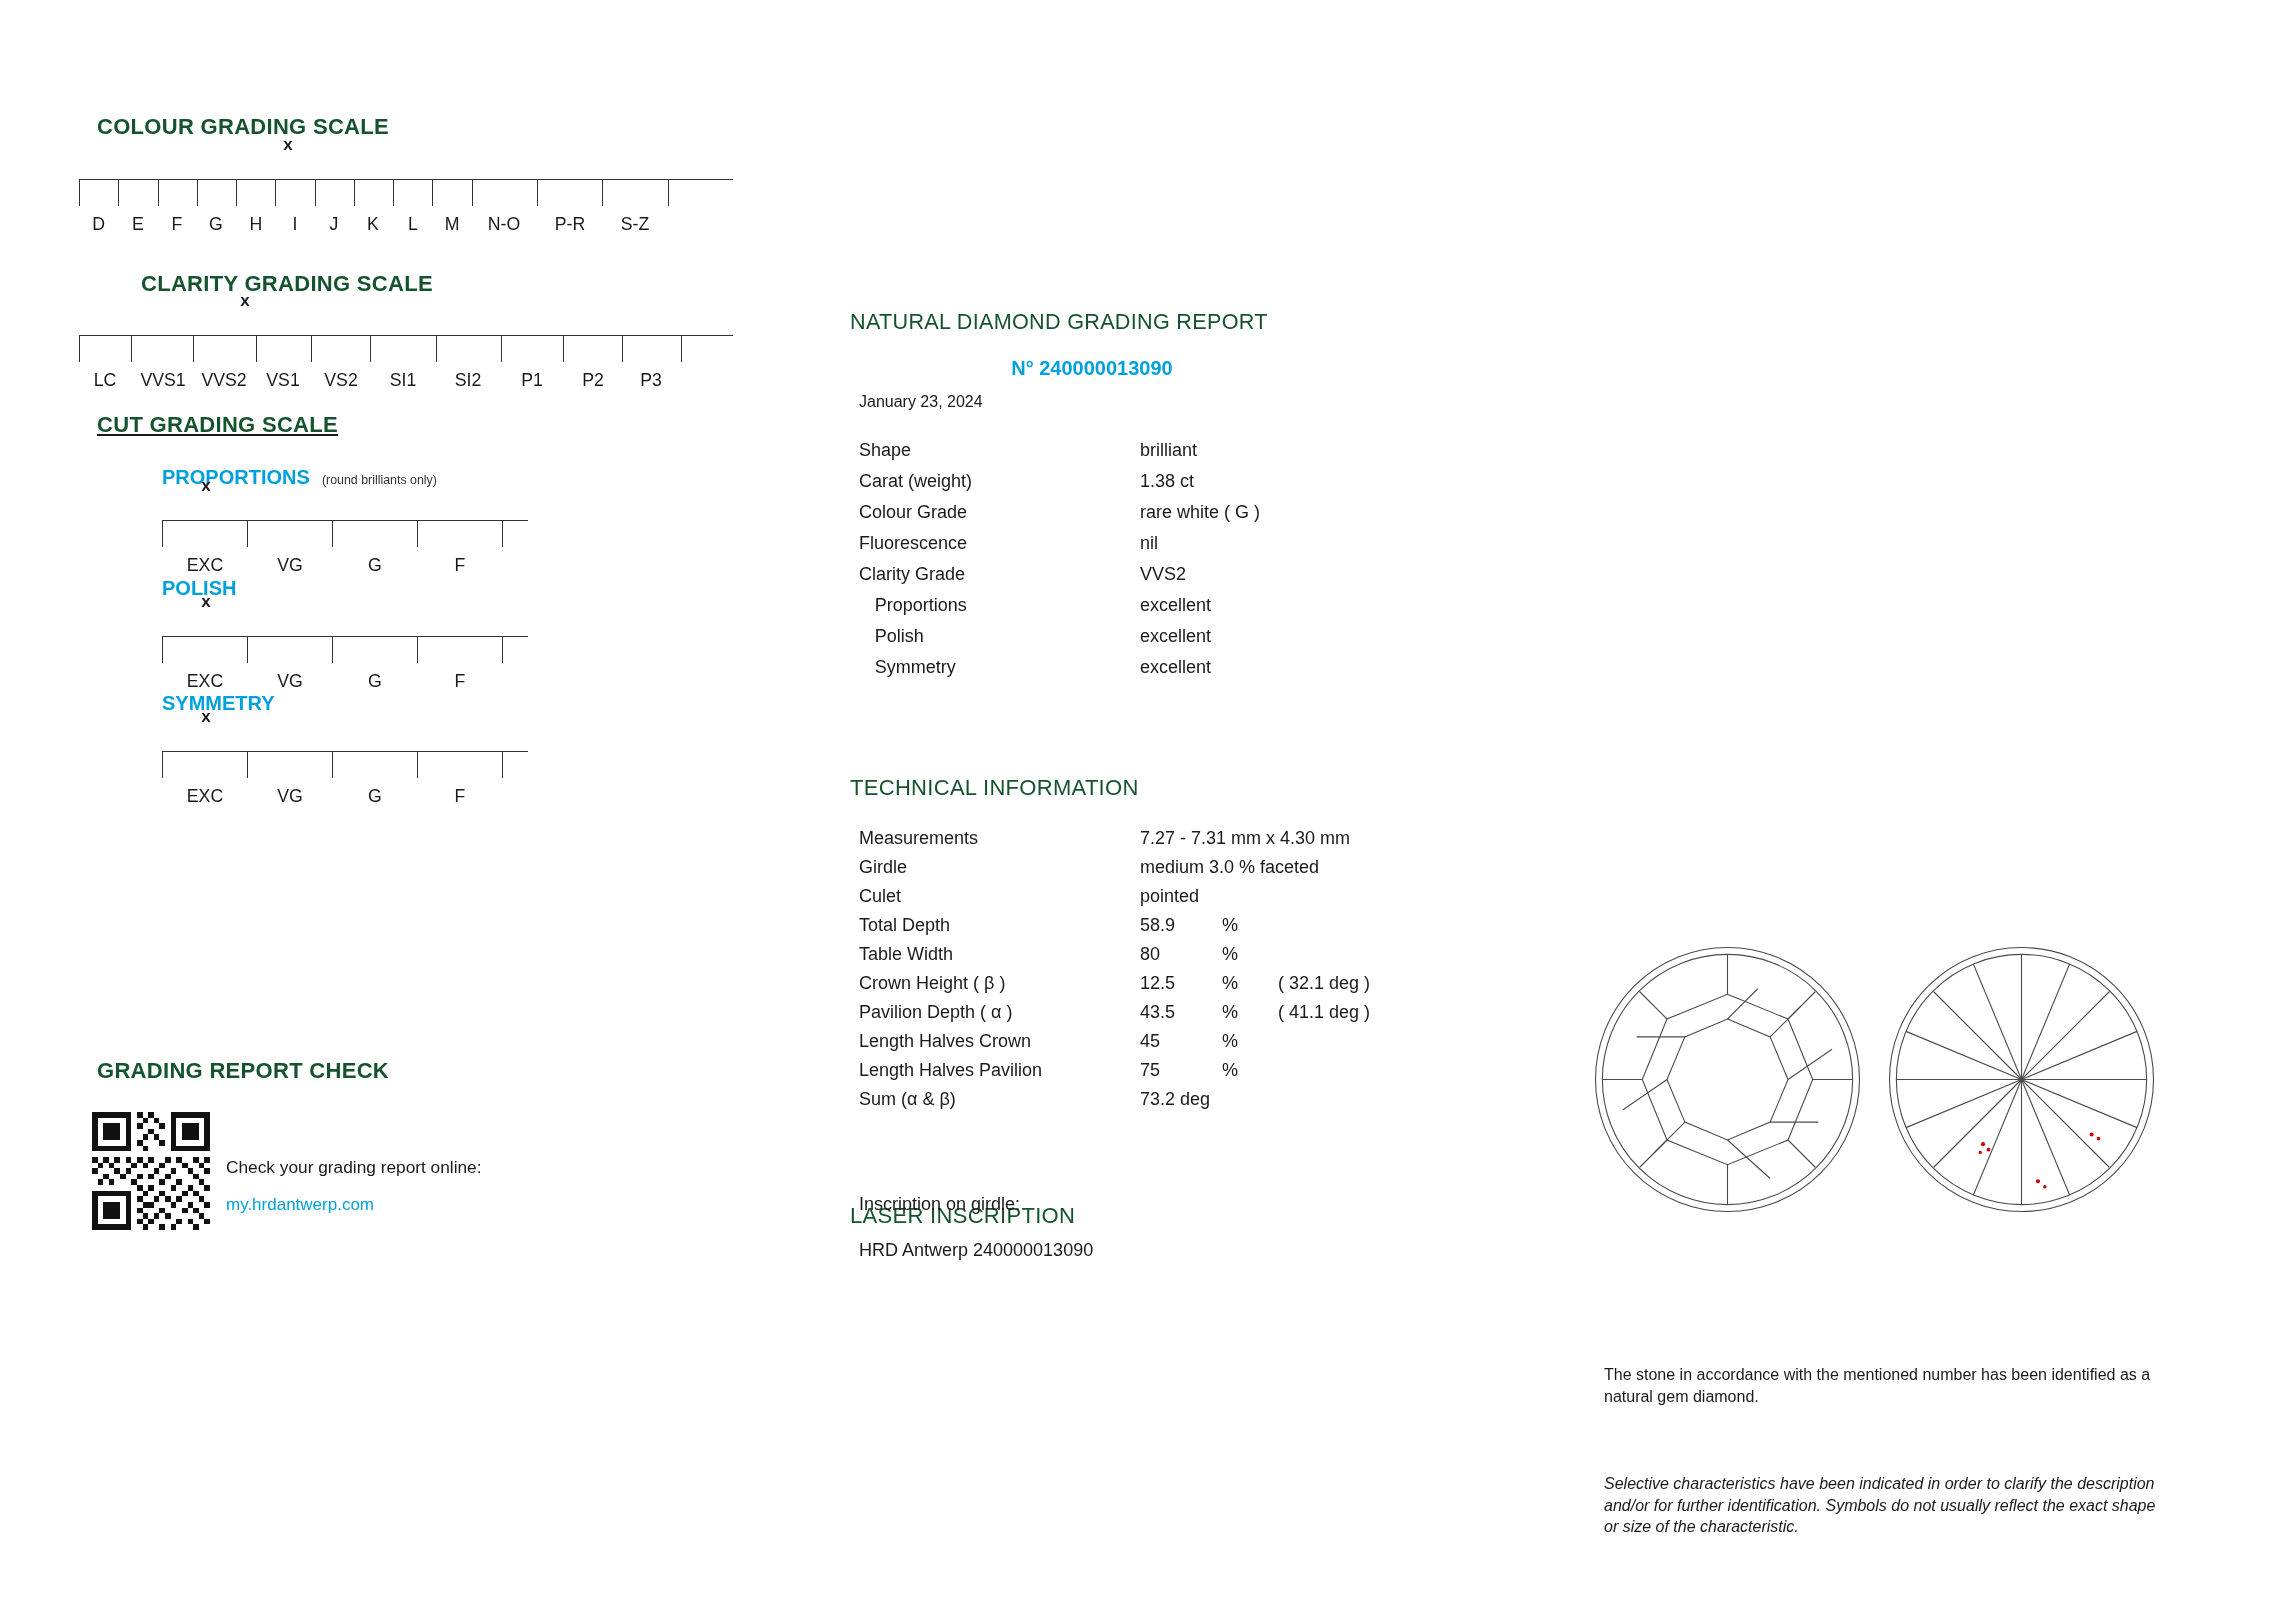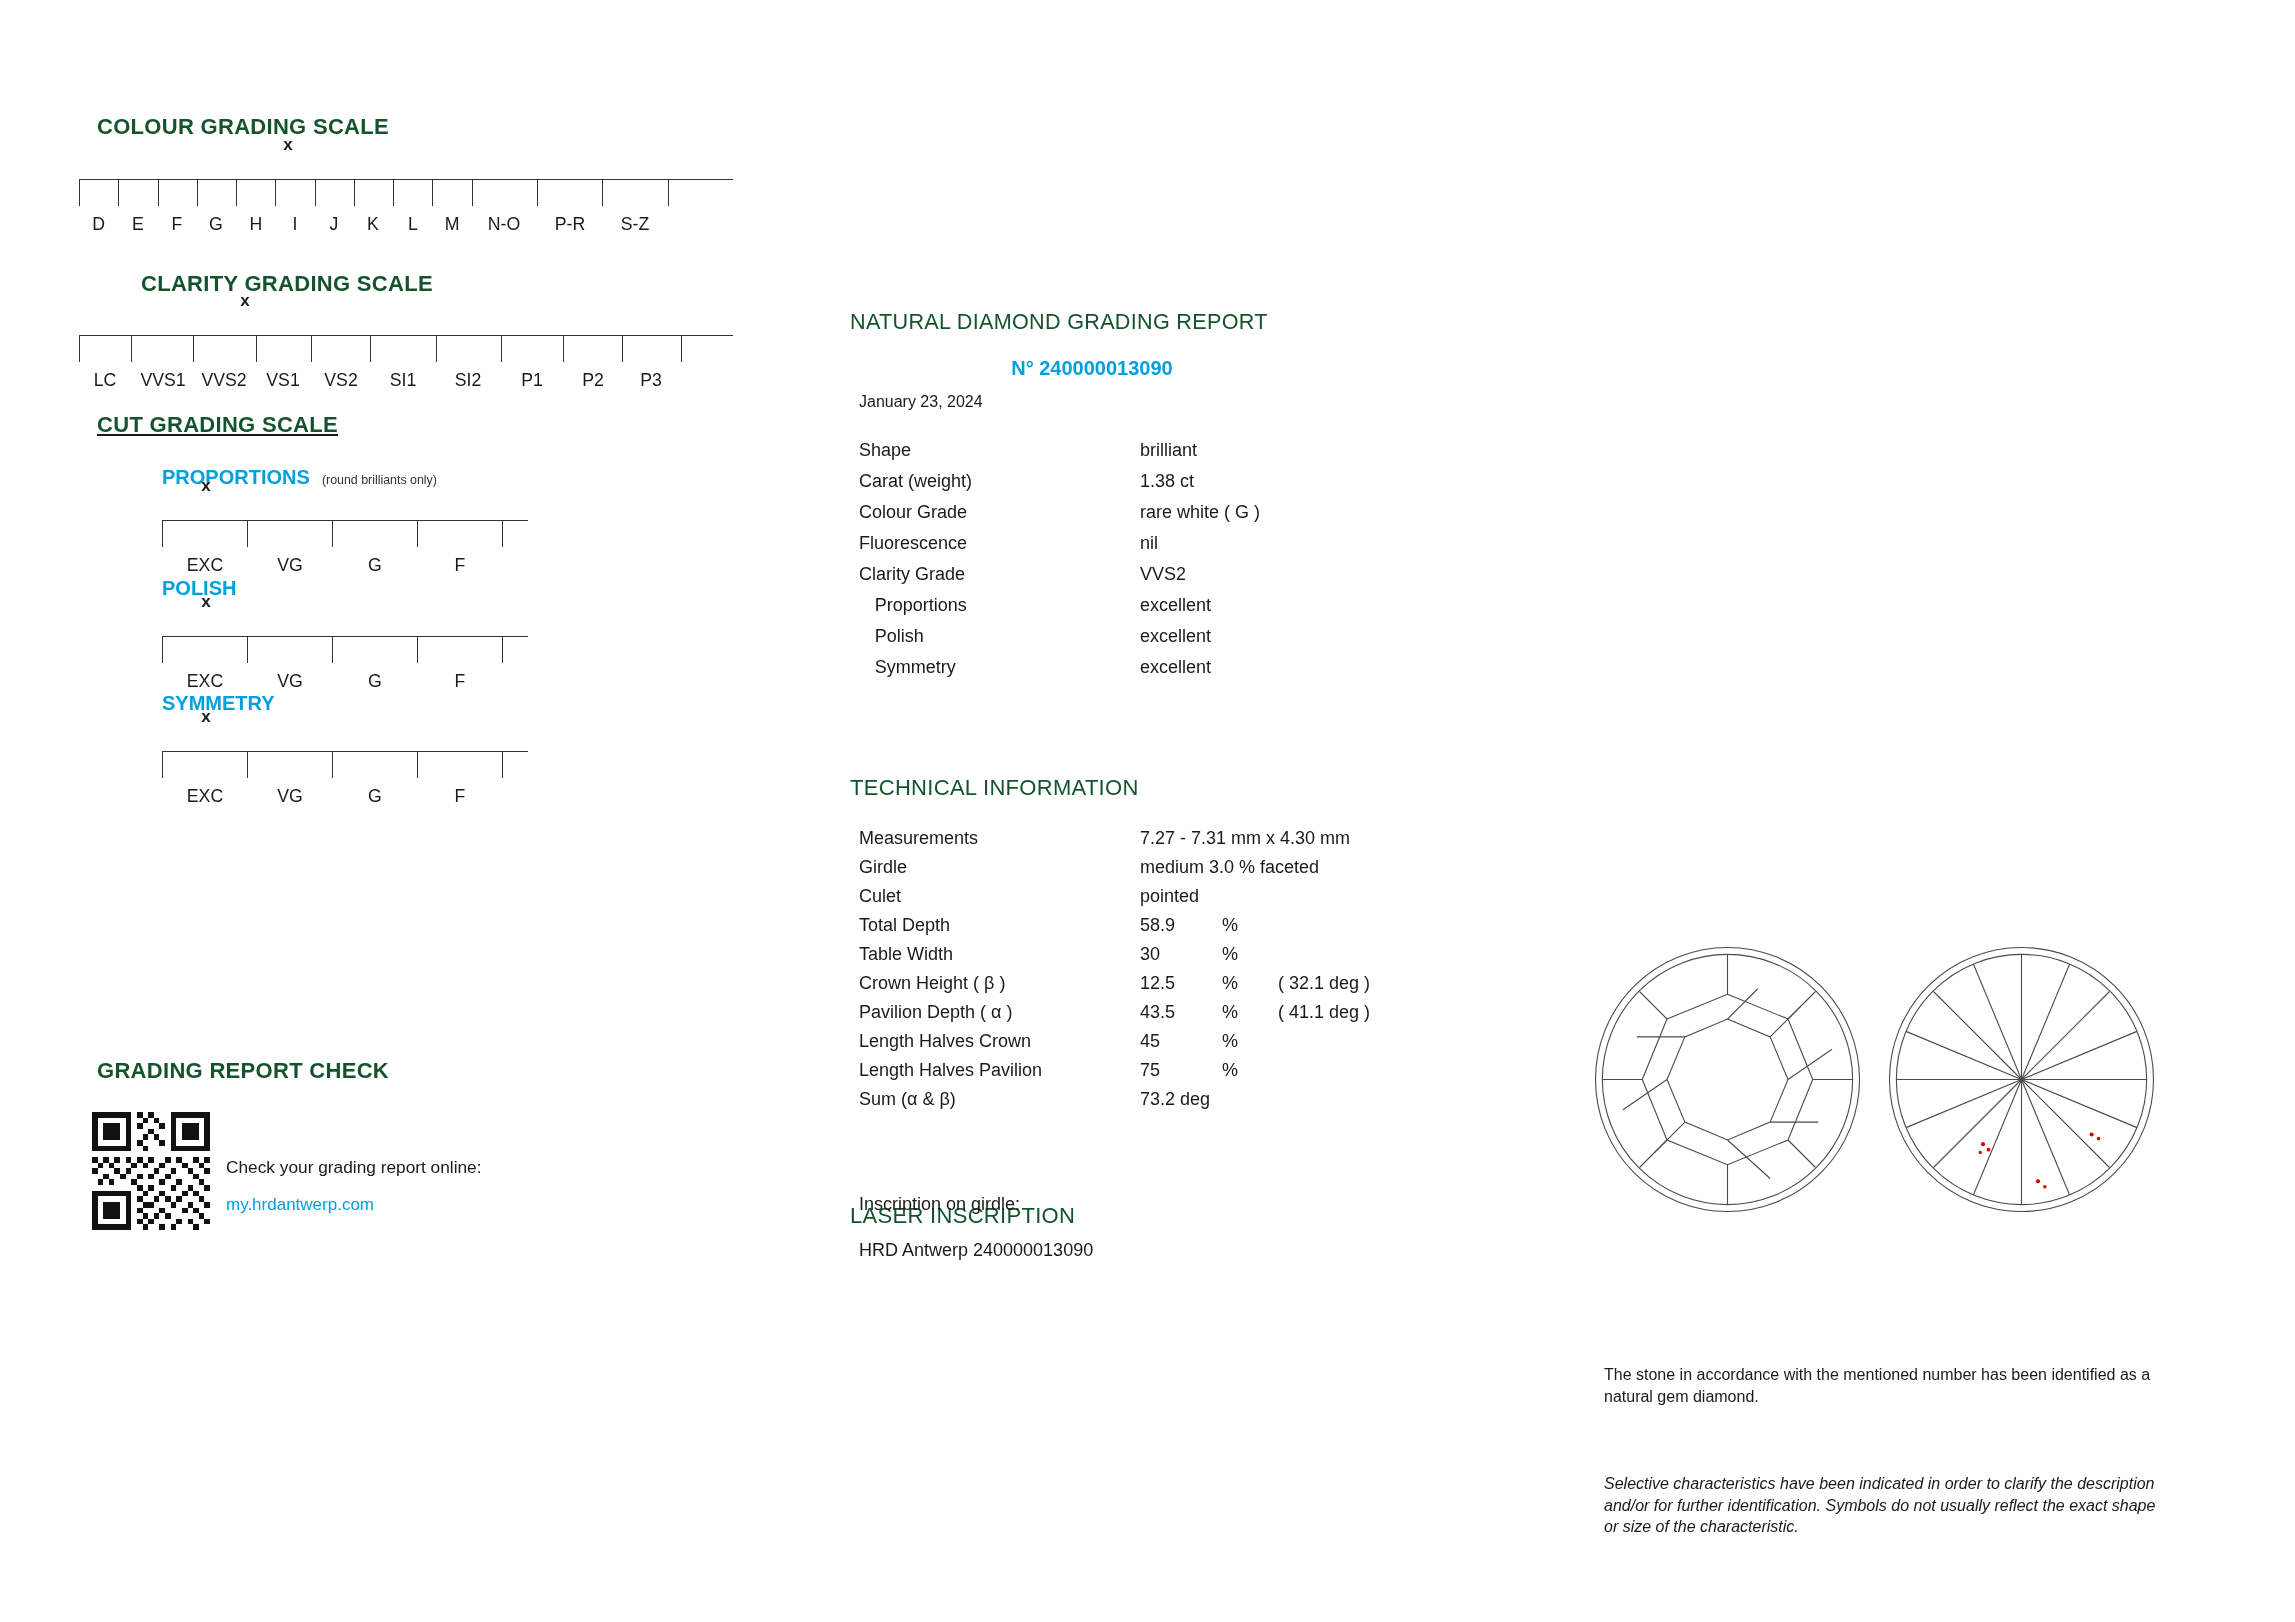--- a/index.html
+++ b/index.html
@@ -454,21 +454,21 @@
       <span class="x"></span>
     </div>
     <div class="datarow" style="height:29px;">
       <span class="k">Total Depth</span>
       <span class="v">58.9</span>
       <span class="u">%</span>
       <span class="x"></span>
     </div>
     <div class="datarow" style="height:29px;">
       <span class="k">Table Width</span>
-      <span class="v">30</span>
+      <span class="v">80</span>
       <span class="u">%</span>
       <span class="x"></span>
     </div>
     <div class="datarow" style="height:29px;">
       <span class="k">Crown Height ( β )</span>
       <span class="v">12.5</span>
       <span class="u">%</span>
       <span class="x">( 32.1 deg )</span>
     </div>
     <div class="datarow" style="height:29px;">

